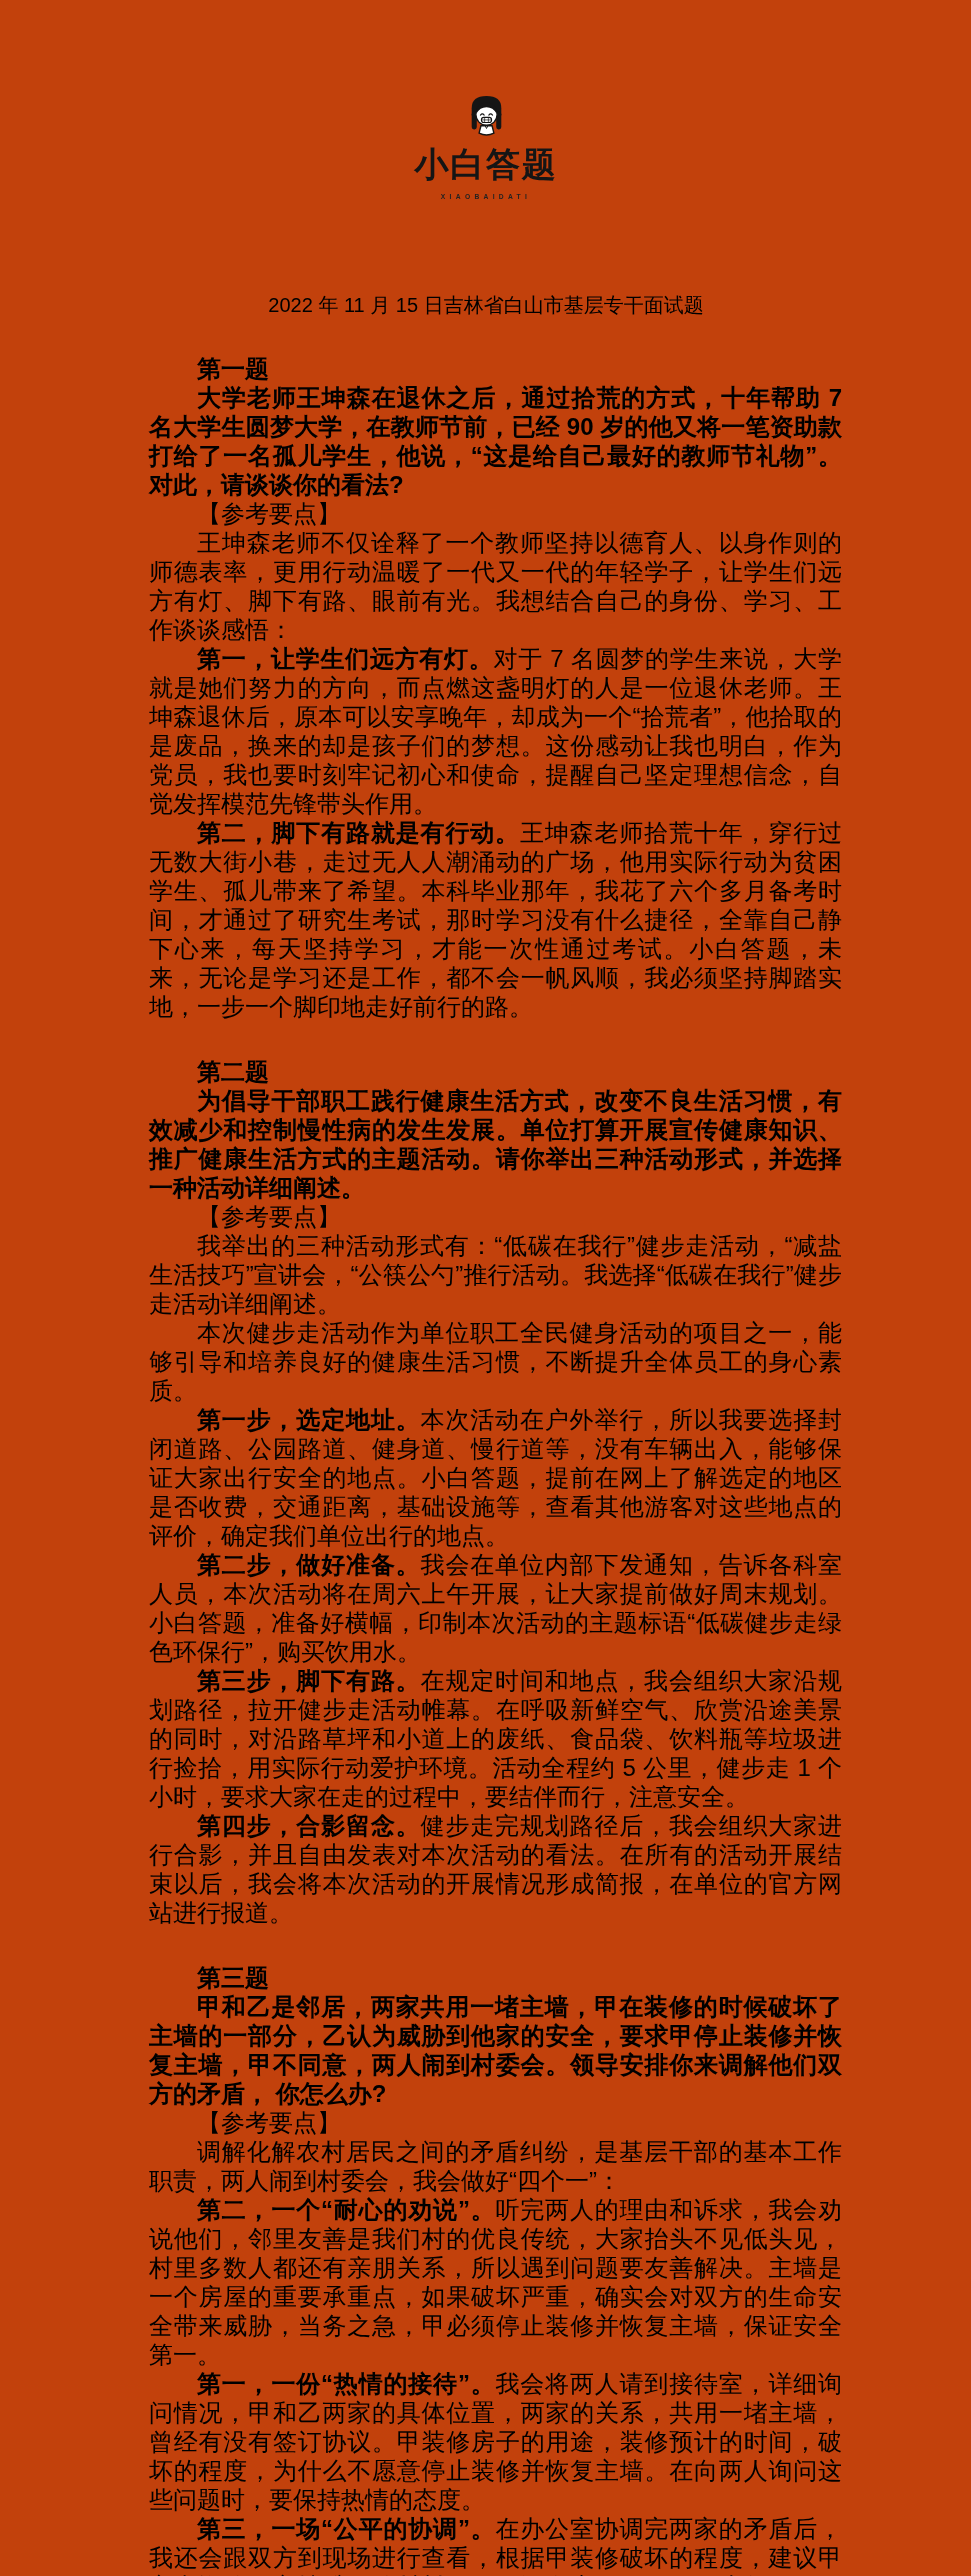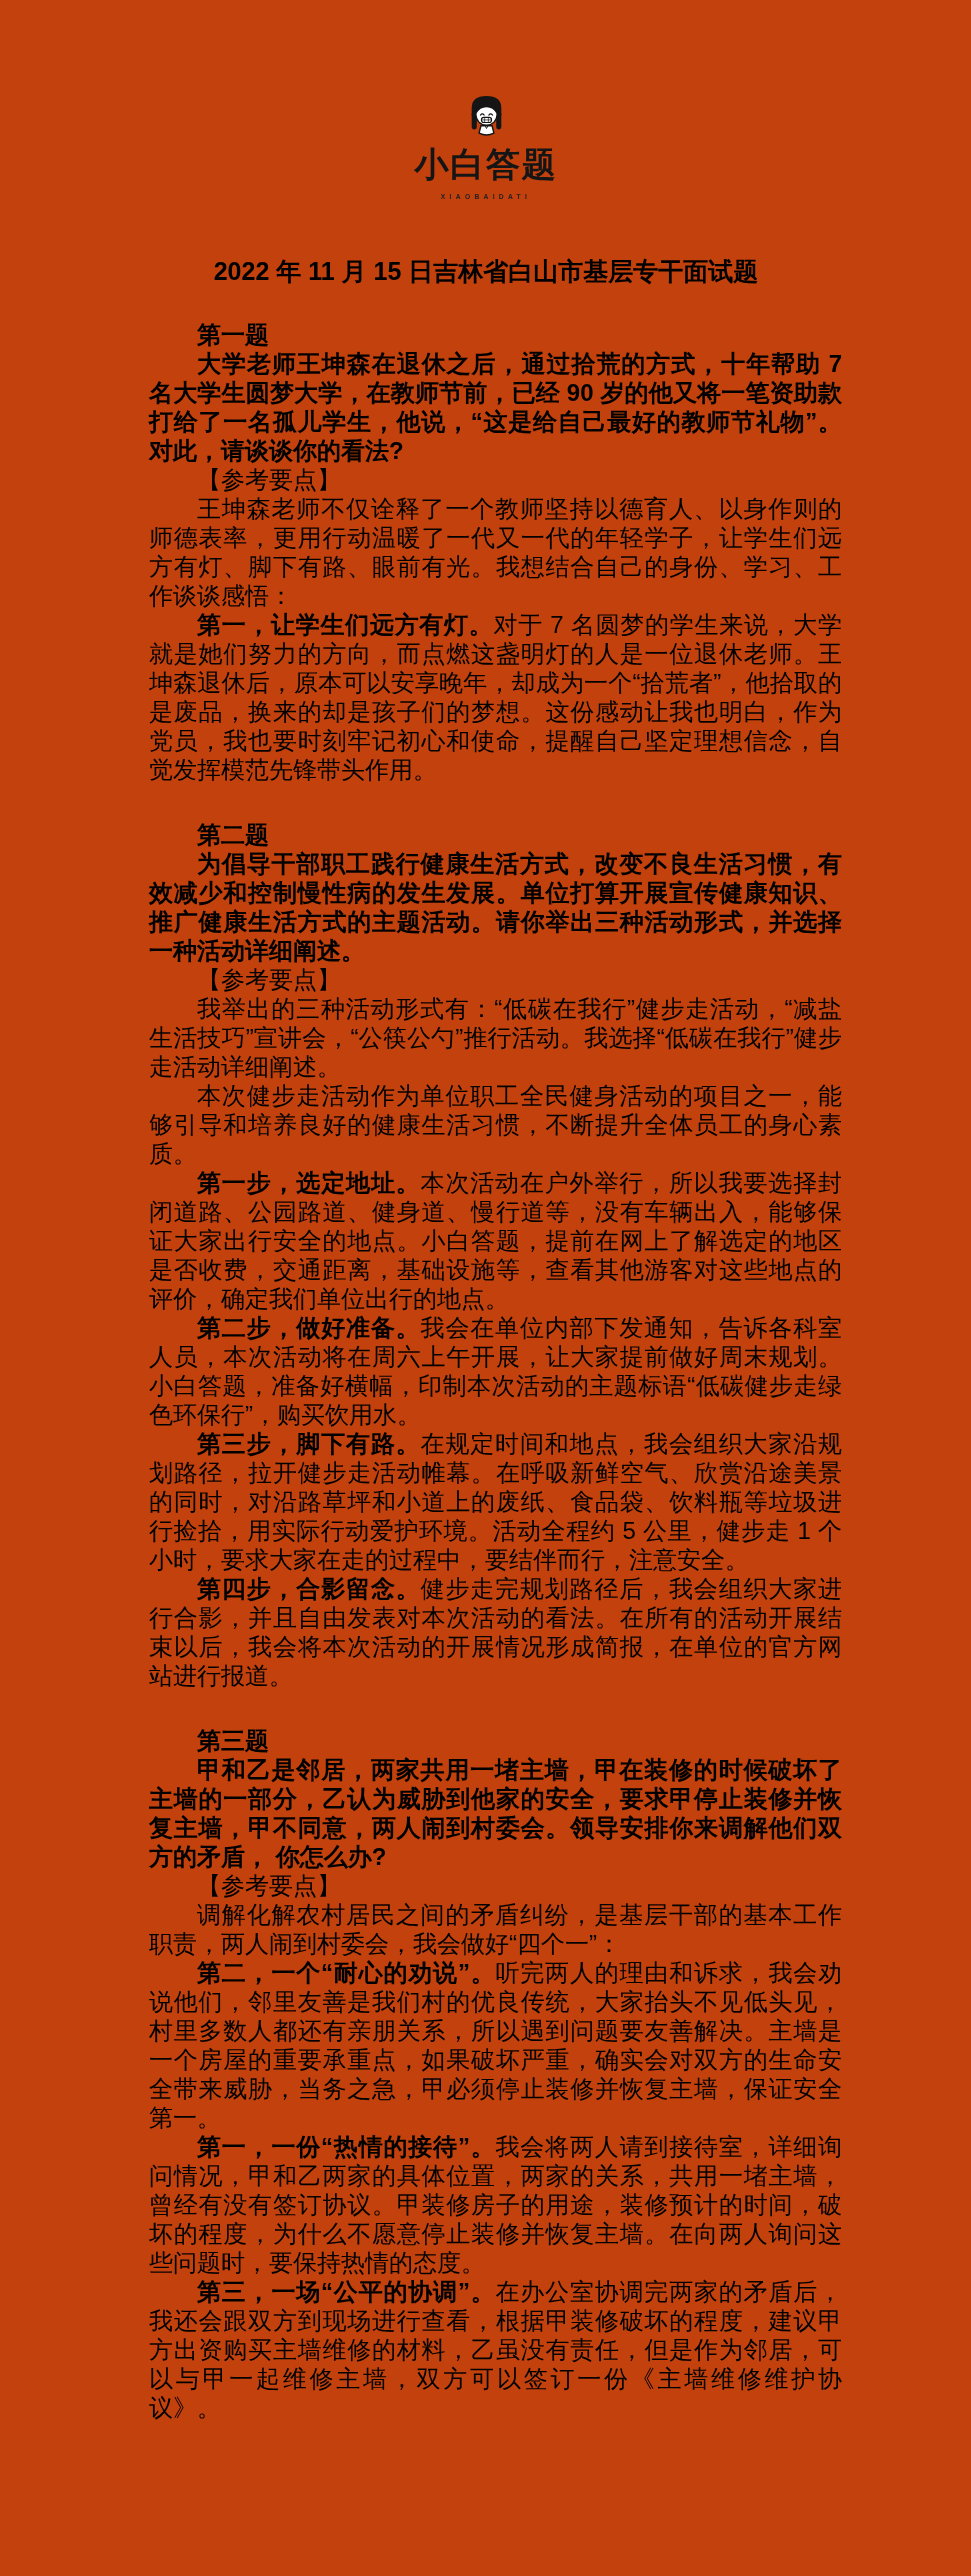--- a/index.html
+++ b/index.html
@@ -10,21 +10,21 @@
   }
   .page { width:972px; min-height:2576px; background:#c2410c; box-sizing:border-box; padding-top:94px; }
 
   
   .logo { text-align:center; }
   .logo-avatar { display:block; margin:0 auto; width:37px; height:44px; }
   .brand-name { font-size:34px; font-weight:bold; letter-spacing:1.8px; margin-top:3.7px; color:#151515; }
   .brand-romanized { font-size:6.7px; font-weight:bold; letter-spacing:4.3px; margin-top:5.5px; color:#222; }
 
   
-  .doc-title { text-align:center; font-size:25px; font-weight:bold; margin-top:58px; line-height:26px; }
+  .doc-title { text-align:center; font-size:20px; font-weight:normal; margin-top:92px; line-height:26px; }
 
   
   .content {
     margin-left:149px; width:693px;
     font-size:24px; line-height:29px;
     text-align:justify;
   }
   .content p { margin:0; text-indent:2em; }
   .section-heading { font-weight:bold; text-indent:2em; margin-top:36px; line-height:29px; }
   .question-text { font-weight:bold; }
@@ -61,20 +61,21 @@
   <div class="doc-title">2022 年 11 月 15 日吉林省白山市基层专干面试题</div>
 
   <div class="content">
 
     <div>
       <div class="section-heading">第一题</div>
       <p class="question-text">大学老师王坤森在退休之后，通过拾荒的方式，十年帮助 7 名大学生圆梦大学，在教师节前，已经 90 岁的他又将一笔资助款打给了一名孤儿学生，他说，“这是给自己最好的教师节礼物”。对此，请谈谈你的看法?</p>
       <p class="ref-label">【参考要点】</p>
       <p><span class="lead"></span><span>王坤森老师不仅诠释了一个教师坚持以德育人、以身作则的师德表率，更用行动温暖了一代又一代的年轻学子，让学生们远方有灯、脚下有路、眼前有光。我想结合自己的身份、学习、工作谈谈感悟：</span></p>
       <p><span class="lead">第一，让学生们远方有灯。</span><span>对于 7 名圆梦的学生来说，大学就是她们努力的方向，而点燃这盏明灯的人是一位退休老师。王坤森退休后，原本可以安享晚年，却成为一个“拾荒者”，他拾取的是废品，换来的却是孩子们的梦想。这份感动让我也明白，作为党员，我也要时刻牢记初心和使命，提醒自己坚定理想信念，自觉发挥模范先锋带头作用。</span></p>
+      <p><span class="lead">第二，脚下有路就是有行动。</span><span>王坤森老师拾荒十年，穿行过无数大街小巷，走过无人人潮涌动的广场，他用实际行动为贫困学生、孤儿带来了希望。本科毕业那年，我花了六个多月备考时间，才通过了研究生考试，那时学习没有什么捷径，全靠自己静下心来，每天坚持学习，才能一次性通过考试。小白答题，未来，无论是学习还是工作，都不会一帆风顺，我必须坚持脚踏实地，一步一个脚印地走好前行的路。</span></p>
     </div>
 
     <div>
       <div class="section-heading">第二题</div>
       <p class="question-text">为倡导干部职工践行健康生活方式，改变不良生活习惯，有效减少和控制慢性病的发生发展。单位打算开展宣传健康知识、推广健康生活方式的主题活动。请你举出三种活动形式，并选择一种活动详细阐述。</p>
       <p class="ref-label">【参考要点】</p>
       <p><span class="lead"></span><span>我举出的三种活动形式有：“低碳在我行”健步走活动，“减盐生活技巧”宣讲会，“公筷公勺”推行活动。我选择“低碳在我行”健步走活动详细阐述。</span></p>
       <p><span class="lead"></span><span>本次健步走活动作为单位职工全民健身活动的项目之一，能够引导和培养良好的健康生活习惯，不断提升全体员工的身心素质。</span></p>
       <p><span class="lead">第一步，选定地址。</span><span>本次活动在户外举行，所以我要选择封闭道路、公园路道、健身道、慢行道等，没有车辆出入，能够保证大家出行安全的地点。小白答题，提前在网上了解选定的地区是否收费，交通距离，基础设施等，查看其他游客对这些地点的评价，确定我们单位出行的地点。</span></p>
       <p><span class="lead">第二步，做好准备。</span><span>我会在单位内部下发通知，告诉各科室人员，本次活动将在周六上午开展，让大家提前做好周末规划。小白答题，准备好横幅，印制本次活动的主题标语“低碳健步走绿色环保行”，购买饮用水。</span></p>

